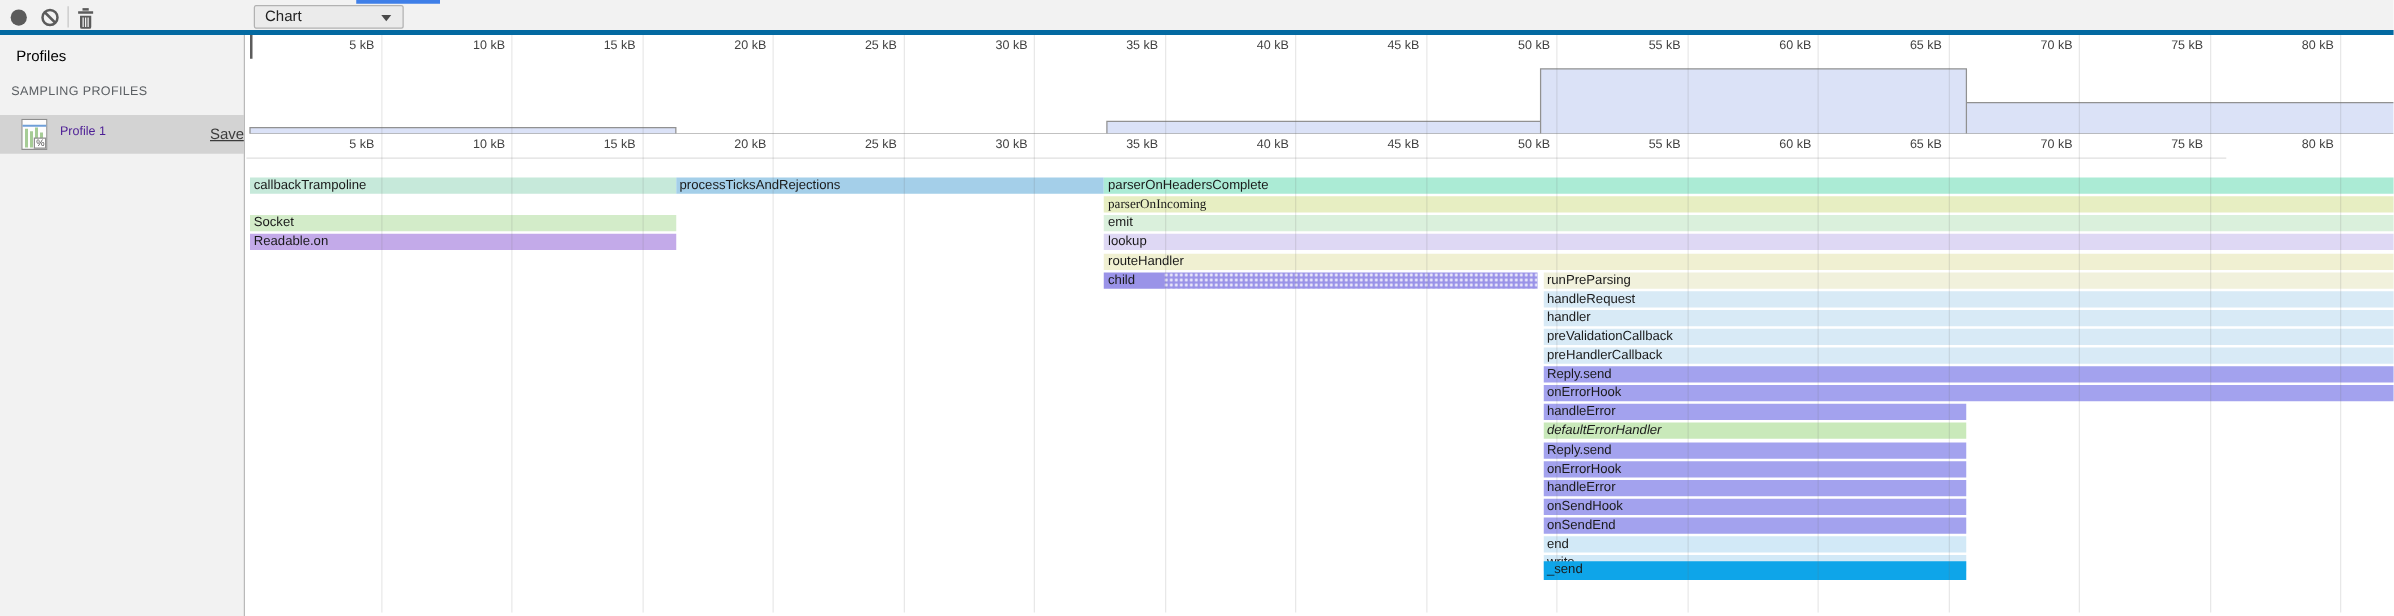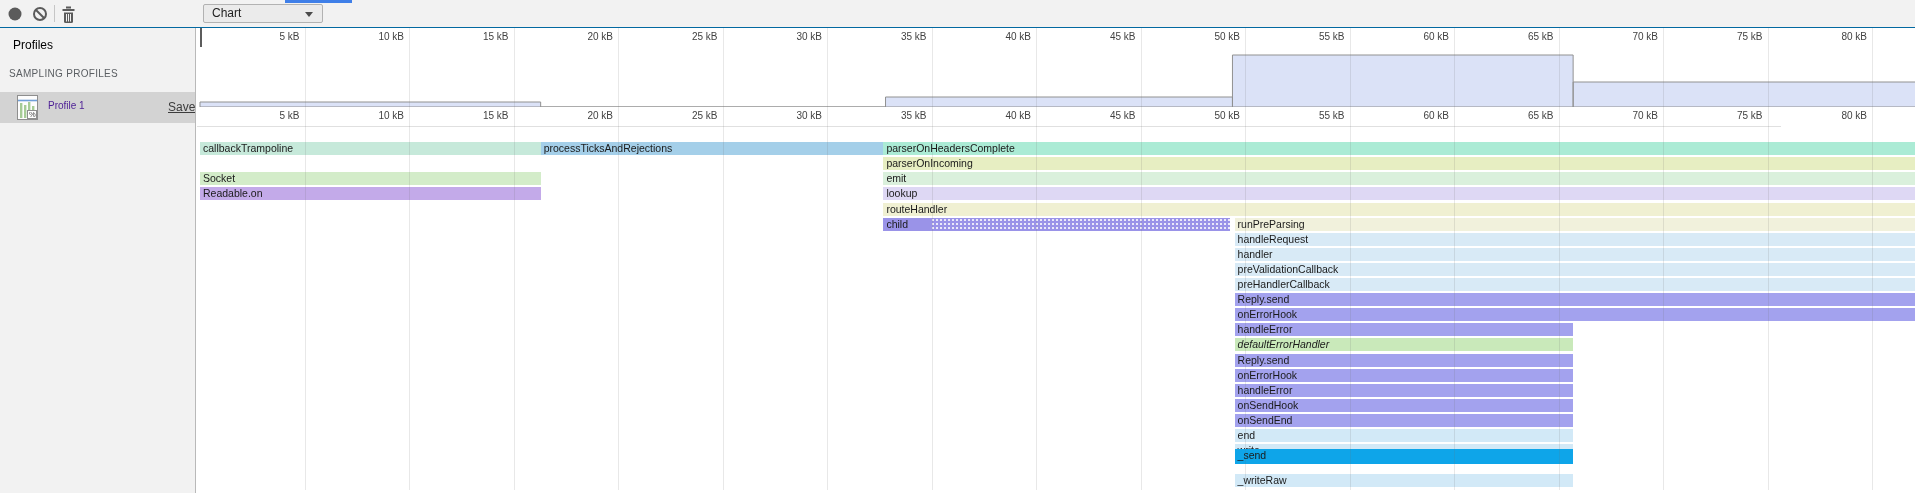--- a/index.html
+++ b/index.html
@@ -1,21 +1,21 @@
 <!DOCTYPE html>
 <html><head>
 <meta charset="utf-8">
 <style>
   * { margin:0; padding:0; box-sizing:border-box; }
   body { font-family:"Liberation Sans", sans-serif; background:#fff; }
   .screen { position:relative; width:1915px; height:493px; overflow:hidden; background:#fff; }
 
   
   .toolbar { position:absolute; left:0; top:0; width:1915px; height:28px;
-             background:#f2f2f2; border-bottom:1px solid #0369a1; }
+             background:#f2f2f2; border-bottom:4px solid #0369a1; }
   .tb-btn { position:absolute; top:3px; width:24px; height:22px; cursor:pointer; }
   .tb-sep { position:absolute; left:54px; top:5px; width:1px; height:17px; background:#c6c6c6; }
   .view-select { position:absolute; left:203px; top:4px; width:120px; height:19px;
                  background:#ebebeb; border:1px solid #b2b2b2; border-radius:2px;
                  font-size:12px; color:#222; line-height:17px; padding-left:8px; cursor:pointer; }
   .view-select .arrow { position:absolute; right:9px; top:7px; width:0; height:0;
                  border-left:4px solid transparent; border-right:4px solid transparent;
                  border-top:5px solid #4a4a4a; }
   .focus-line { position:absolute; left:285px; top:0; width:67px; height:3px; background:#3f7fe8; }
 
@@ -145,21 +145,21 @@
         <div class="tick-label" style="left: 1176px;">60 kB</div>
         <div class="tick-label" style="left: 1280.5px;">65 kB</div>
         <div class="tick-label" style="left: 1385px;">70 kB</div>
         <div class="tick-label" style="left: 1489.5px;">75 kB</div>
         <div class="tick-label" style="left: 1594px;">80 kB</div>
       </div>
     <div class="flame" id="flame">
         <div class="bar" style="left: 3px; width: 340.67px; top: 15.1px; height: 13px; background: rgb(198, 233, 218);"><span>callbackTrampoline</span></div>
         <div class="bar" style="left: 343.67px; width: 342.76px; top: 15.1px; height: 13px; background: rgb(164, 207, 233);"><span>processTicksAndRejections</span></div>
         <div class="bar" style="left: 686.43px; width: 1032.46px; top: 15.1px; height: 13px; background: rgb(171, 235, 213);"><span>parserOnHeadersComplete</span></div>
-        <div class="bar" style="left: 686.43px; width: 1032.46px; top: 30.2px; height: 13px; background: rgb(231, 238, 194);"><span>parserOnIncoming</span></div>
+        <div class="bar" style="left: 686.43px; width: 1032.46px; top: 30.2px; height: 13px; background: rgb(231, 238, 194); font-family: Liberation Serif, serif;"><span>parserOnIncoming</span></div>
         <div class="bar" style="left: 3px; width: 340.67px; top: 45.3px; height: 13px; background: rgb(211, 236, 201);"><span>Socket</span></div>
         <div class="bar" style="left: 686.43px; width: 1032.46px; top: 45.3px; height: 13px; background: rgb(218, 240, 220);"><span>emit</span></div>
         <div class="bar" style="left: 3px; width: 340.67px; top: 60.4px; height: 13px; background: rgb(195, 170, 233);"><span>Readable.on</span></div>
         <div class="bar" style="left: 686.43px; width: 1032.46px; top: 60.4px; height: 13px; background: rgb(222, 216, 244);"><span>lookup</span></div>
         <div class="bar" style="left: 686.43px; width: 1032.46px; top: 75.5px; height: 13px; background: rgb(240, 240, 210);"><span>routeHandler</span></div>
         <div class="bar" style="left: 686.43px; width: 346.94px; top: 90.6px; height: 13px; background: rgb(154, 147, 232);"><span>child</span><div class="dots" style="left: 48.07px;"></div></div>
         <div class="bar" style="left: 1037.55px; width: 681.34px; top: 90.6px; height: 13px; background: rgb(241, 241, 220);"><span>runPreParsing</span></div>
         <div class="bar" style="left: 1037.55px; width: 681.34px; top: 105.7px; height: 13px; background: rgb(216, 234, 246);"><span>handleRequest</span></div>
         <div class="bar" style="left: 1037.55px; width: 681.34px; top: 120.8px; height: 13px; background: rgb(216, 234, 246);"><span>handler</span></div>
         <div class="bar" style="left: 1037.55px; width: 681.34px; top: 135.9px; height: 13px; background: rgb(216, 234, 246);"><span>preValidationCallback</span></div>
@@ -169,21 +169,20 @@
         <div class="bar" style="left: 1037.55px; width: 338.58px; top: 196.3px; height: 13px; background: rgb(163, 162, 238);"><span>handleError</span></div>
         <div class="bar" style="left: 1037.55px; width: 338.58px; top: 211.4px; height: 13px; background: rgb(201, 233, 186); font-style: italic;"><span>defaultErrorHandler</span></div>
         <div class="bar" style="left: 1037.55px; width: 338.58px; top: 226.5px; height: 13px; background: rgb(163, 162, 238);"><span>Reply.send</span></div>
         <div class="bar" style="left: 1037.55px; width: 338.58px; top: 241.6px; height: 13px; background: rgb(163, 162, 238);"><span>onErrorHook</span></div>
         <div class="bar" style="left: 1037.55px; width: 338.58px; top: 256.7px; height: 13px; background: rgb(163, 162, 238);"><span>handleError</span></div>
         <div class="bar" style="left: 1037.55px; width: 338.58px; top: 271.8px; height: 13px; background: rgb(163, 162, 238);"><span>onSendHook</span></div>
         <div class="bar" style="left: 1037.55px; width: 338.58px; top: 286.9px; height: 13px; background: rgb(163, 162, 238);"><span>onSendEnd</span></div>
         <div class="bar" style="left: 1037.55px; width: 338.58px; top: 302px; height: 13px; background: rgb(210, 233, 247);"><span>end</span></div>
         <div class="bar" style="left: 1037.55px; width: 338.58px; top: 317.1px; height: 13px; background: rgb(210, 233, 247);"><span>write_</span></div>
         <div class="bar" style="left: 1037.55px; width: 338.58px; top: 322px; height: 15px; background: #0ea5e9;"><span>_send</span></div>
-        <div class="bar" style="left: 1037.55px; width: 338.58px; top: 347.3px; height: 13px; background: rgb(210, 233, 247);"><span>_writeRaw</span></div>
       </div>
     <div class="gridlines" id="gridlines">
         <div class="gridline" style="left: 107.5px;"></div>
         <div class="gridline" style="left: 212px;"></div>
         <div class="gridline" style="left: 316.5px;"></div>
         <div class="gridline" style="left: 421px;"></div>
         <div class="gridline" style="left: 525.5px;"></div>
         <div class="gridline" style="left: 630px;"></div>
         <div class="gridline" style="left: 734.5px;"></div>
         <div class="gridline" style="left: 839px;"></div>

